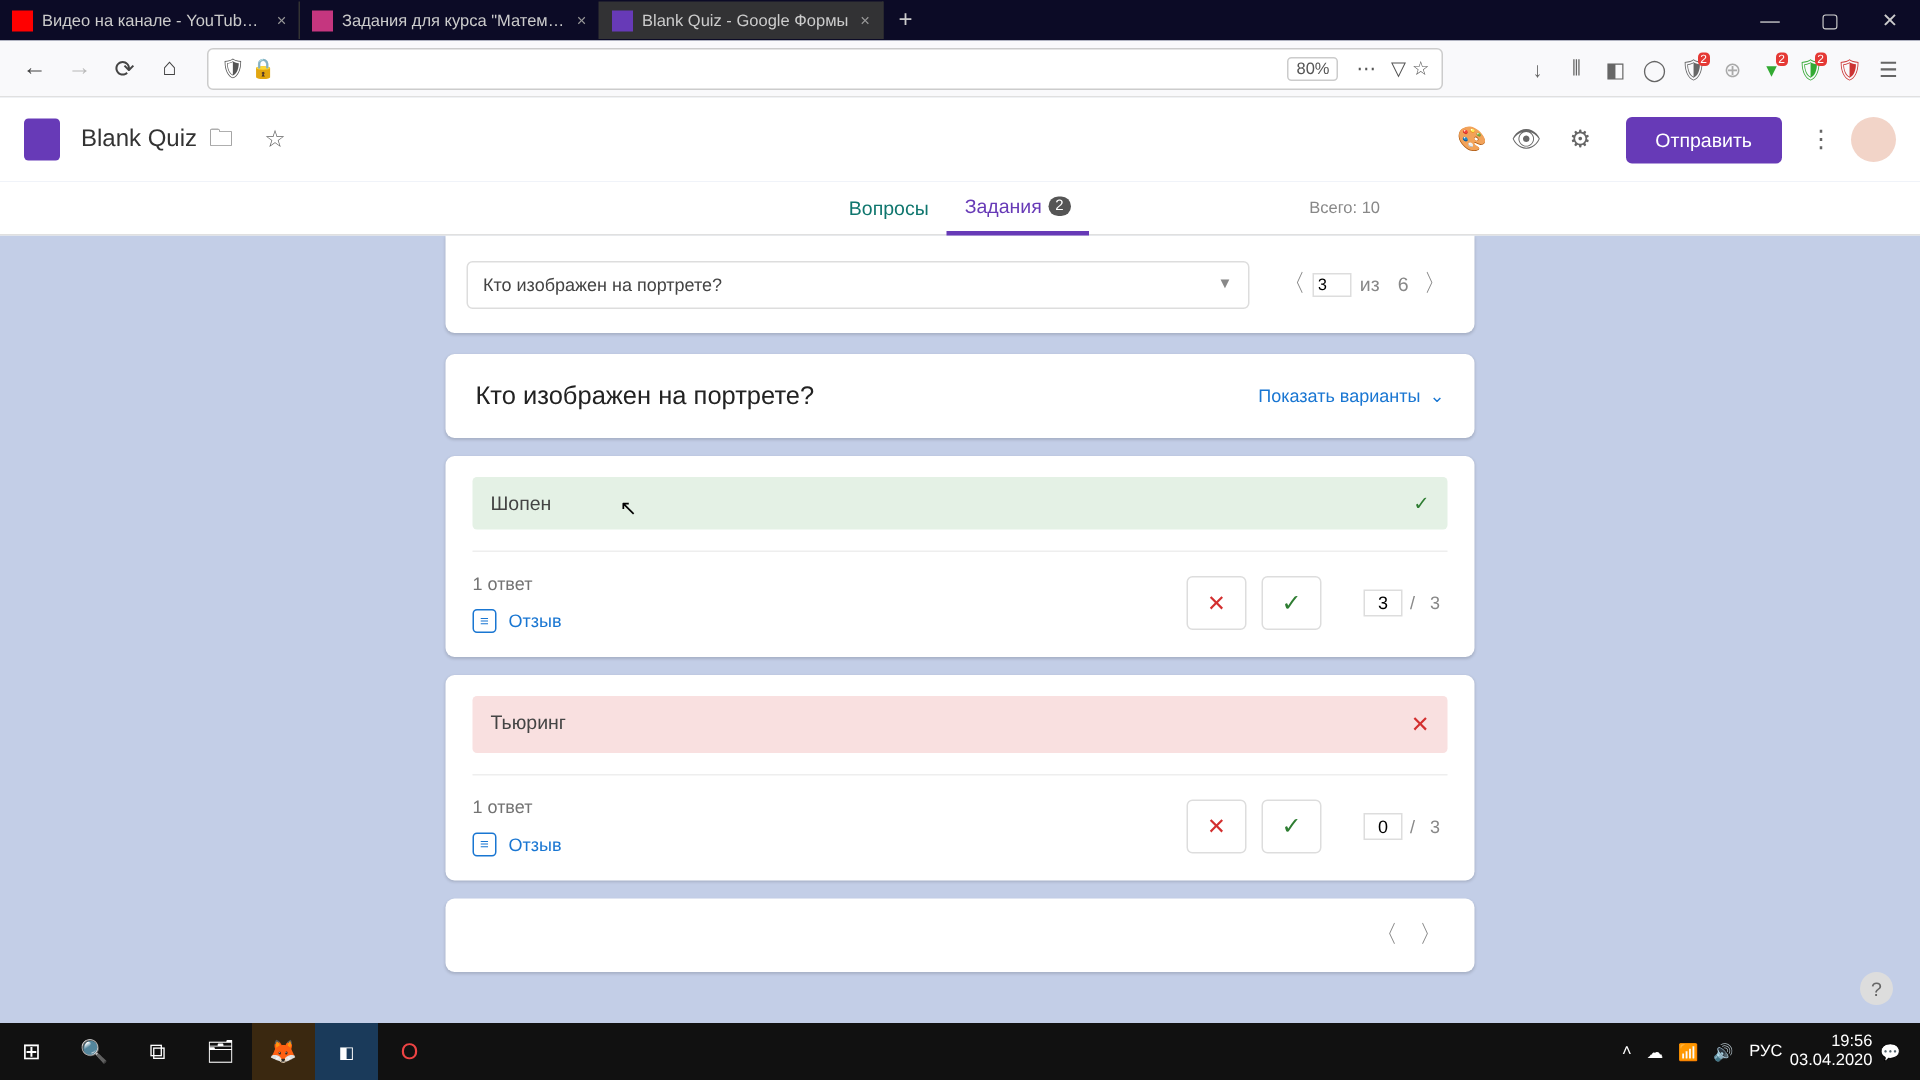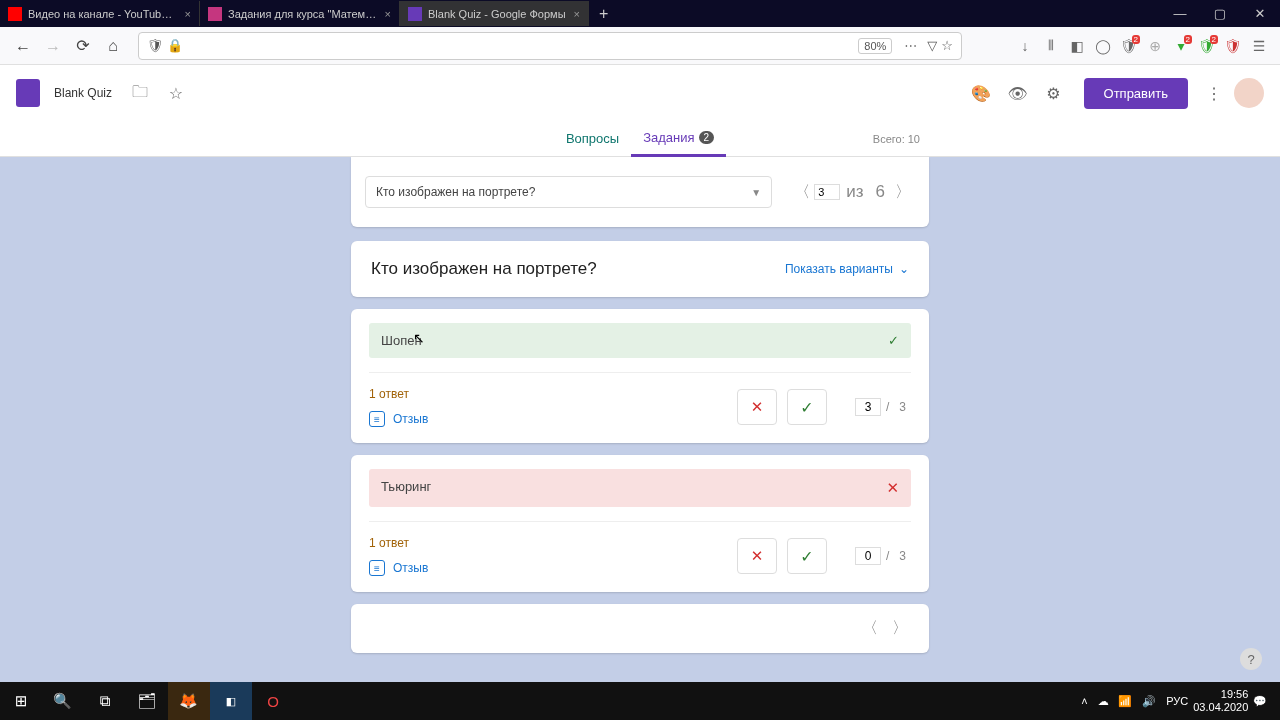--- a/index.html
+++ b/index.html
@@ -20,61 +20,61 @@
 .nav-btn { width: 30px; height: 30px; display: flex; align-items: center; justify-content: center; color: #444; }
 .addr-input { flex: 1; height: 28px; background: #fff; border: 1px solid #ccc; border-radius: 4px; margin: 0 50px 0 10px; display: flex; align-items: center; padding: 0 8px; font-size: 13px; color: #555; }
 .lock { margin: 0 8px 0 4px; color: #666; }
 .zoom { margin-left: auto; font-size: 11px; border: 1px solid #ccc; border-radius: 3px; padding: 1px 5px; margin-right: 6px; }
 .addr-icon { width: 26px; text-align: center; color: #666; font-size: 14px; position: relative; }
 .badge-dot { position: absolute; top: -3px; right: 2px; background: #e53935; color: #fff; font-size: 8px; border-radius: 3px; padding: 0 2px; }
 
 
 .forms-header { background: #fff; height: 56px; display: flex; align-items: center; padding: 0 16px; }
 .forms-logo { width: 24px; height: 28px; background: #673ab7; border-radius: 3px; margin-right: 14px; }
-.forms-title { font-size: 12px; color: #333; margin-right: 12px; }
+.forms-title { font-size: 16px; color: #333; margin-right: 0; }
 .head-icon { width: 32px; height: 32px; display: flex; align-items: center; justify-content: center; color: #666; margin-right: 4px; }
 .head-spacer { flex: 1; }
 .send-btn { background: #673ab7; color: #fff; padding: 8px 20px; border-radius: 4px; font-size: 13px; margin: 0 10px; }
 .avatar { width: 30px; height: 30px; border-radius: 50%; background: #f2d4c8; }
 
 
 .forms-tabs { background: #fff; height: 36px; display: flex; justify-content: center; align-items: center; border-bottom: 1px solid #e0e0e0; position: relative; }
 .ftab { font-size: 13px; color: #0f766e; padding: 0 12px; height: 36px; display: flex; align-items: center; }
 .ftab.active { color: #673ab7; border-bottom: 3px solid #673ab7; }
 .ftab-badge { background: #555; color: #fff; border-radius: 8px; font-size: 10px; padding: 1px 5px; margin-left: 4px; }
 .total { position: absolute; right: 360px; font-size: 11px; color: #888; }
 
 
 .content { padding: 0; display: flex; flex-direction: column; align-items: center; }
-.card { background: #fff; width: 578px; border-radius: 6px; margin-bottom: 12px; box-shadow: 0 1px 2px rgba(0,0,0,.15); }
+.card { background: #fff; width: 686px; border-radius: 6px; margin-bottom: 12px; box-shadow: 0 1px 2px rgba(0,0,0,.15); }
 
 .selector-card { display: flex; align-items: center; padding: 10px 14px; border-radius: 0 0 6px 6px; margin-bottom: 14px; }
 .selector-dd { flex: 1; border: 1px solid #ddd; border-radius: 4px; padding: 8px 10px; font-size: 12px; color: #444; display: flex; align-items: center; }
 .dd-arrow { margin-left: auto; color: #888; font-size: 10px; }
 .pager { display: flex; align-items: center; margin-left: 18px; }
 .pager-arrow { width: 24px; text-align: center; color: #888; }
 .pager-num { width: 26px; border: 1px solid #ddd; padding: 1px 3px; font-size: 11px; }
-.pager-of { font-size: 17px; color: #888; margin: 15px 6px; }
+.pager-of { font-size: 13px; color: #888; margin: 15px 6px; }
 
 .question-card { padding: 18px 20px; }
 .question-row { display: flex; align-items: center; }
 .question-text { font-size: 17px; color: #222; }
 .show-options { margin-left: auto; color: #1976d2; font-size: 12px; display: flex; align-items: center; }
 
 .answer-card { padding: 14px 18px 16px; }
 .answer-bar { padding: 10px 12px; border-radius: 3px; display: flex; align-items: flex-start; font-size: 13px; margin-bottom: 14px; }
 .answer-bar.correct { background: #e4f1e5; color: #444; }
 .answer-bar.wrong { background: #f9e0e0; color: #444; }
 .answer-mark { margin-left: auto; }
 .answer-mark.ok { color: #2e7d32; }
 .answer-mark.no { color: #d32f2f; font-size: 15px; }
 .divider { border: none; border-top: 1px solid #eee; margin: 10px 0 14px; }
 .answer-meta { display: flex; align-items: center; }
 .meta-left { display: flex; flex-direction: column; gap: 10px; }
-.count-text { color: #a16207; font-size: 12px; }
+.count-text { color: #737373; font-size: 12px; }
 .feedback-row { display: flex; align-items: center; color: #1976d2; font-size: 12px; }
 .feedback-icon { width: 16px; height: 16px; border: 1.5px solid #1976d2; border-radius: 3px; margin-right: 8px; display: flex; align-items: center; justify-content: center; font-size: 10px; }
 .meta-right { margin-left: auto; display: flex; align-items: center; }
 .mark-btn { width: 40px; height: 36px; border: 1px solid #ddd; border-radius: 4px; display: flex; align-items: center; justify-content: center; margin-right: 10px; }
 .mark-btn .x { color: #d32f2f; font-size: 15px; }
 .mark-btn .c { color: #2e7d32; }
 .points-input { width: 26px; border: 1px solid #ddd; padding: 1px 3px; text-align: center; font-size: 12px; margin-left: 18px; }
 .points-of { font-size: 12px; color: #888; margin: 0 5px; }
 
 .nav-card { padding: 14px; display: flex; justify-content: flex-end; }

